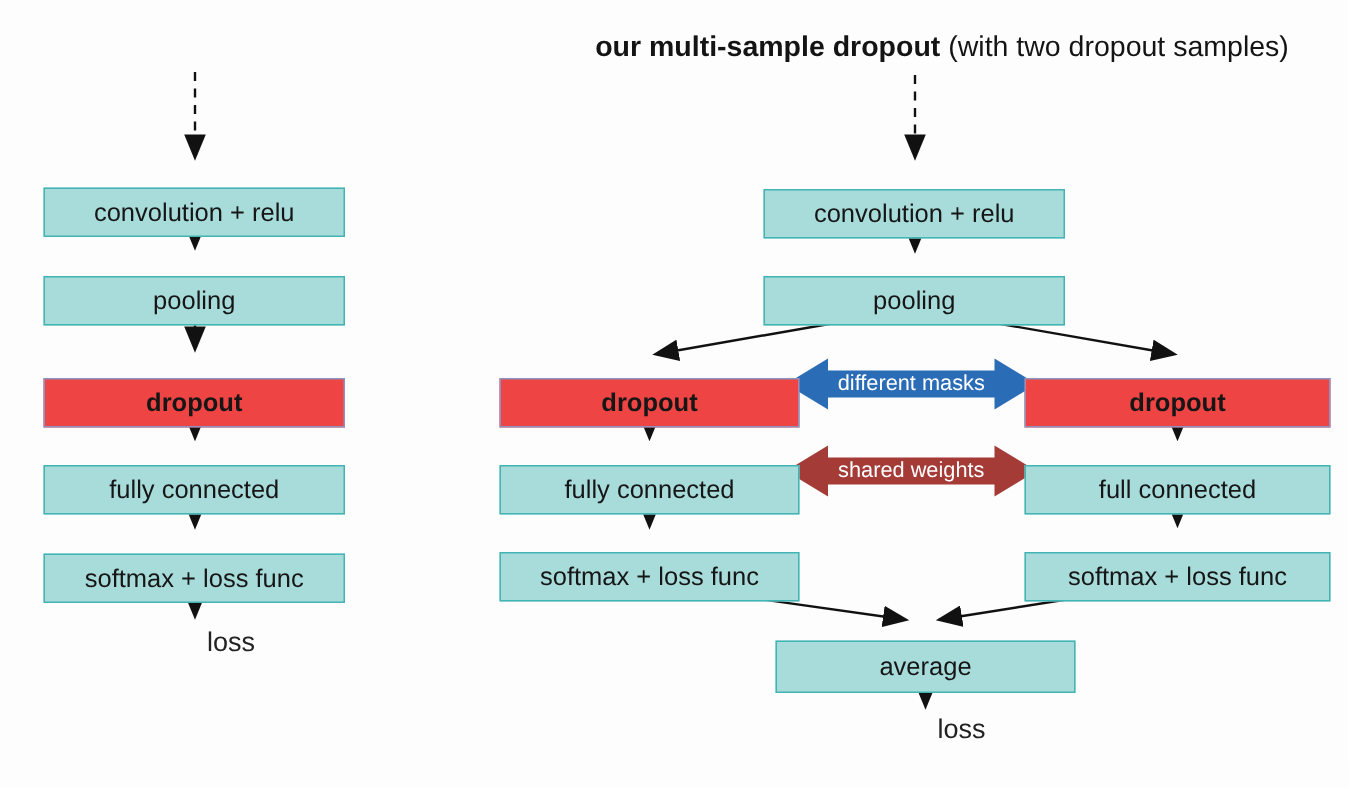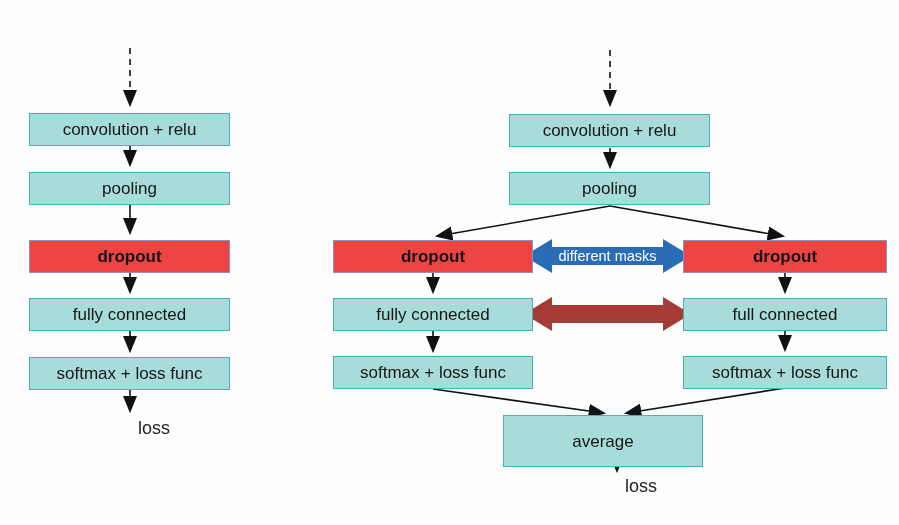--- a/index.html
+++ b/index.html
@@ -9,21 +9,21 @@
     overflow:hidden;
   }
   .title{
     position:absolute;font-size:19px;font-weight:bold;text-align:center;
     white-space:nowrap;color:#141414;
   }
   .title .reg{font-weight:normal;}
   .box{
     position:absolute;height:33px;box-sizing:border-box;
     display:flex;align-items:center;justify-content:center;
-    font-size:17px;line-height:1;color:#161616;
+    font-size:17px;line-height:1;color:#161616;margin-top:12px;
   }
   .teal{background:#a7dcda;border:1.6px solid #43b3b3;}
   .lavender{background:#ef4444;border:1.6px solid #8d92c0;font-weight:bold;text-align:center;}
   .loss-label{
     position:absolute;font-size:18px;color:#222;text-align:right;width:80px;
   }
   .arrow-label{
     position:absolute;width:141px;height:18px;display:flex;align-items:center;
     justify-content:center;font-size:14.5px;color:#ffffff;white-space:nowrap;
   }
@@ -62,37 +62,39 @@
       <line x1="433" y1="389" x2="603" y2="413" marker-end="url(#ah)"></line>
       <line x1="785" y1="388" x2="627" y2="413" marker-end="url(#ah)"></line>
       <line x1="617" y1="450" x2="617" y2="470" marker-end="url(#ah)"></line>
     </g>
 
     <polygon points="524,256 552,239 552,247 663,247 663,239 691,256 663,273 663,265 552,265 552,273" fill="#2a6cb5"></polygon>
     <polygon points="524,314 552,297 552,305 663,305 663,297 691,314 663,331 663,323 552,323 552,331" fill="#a43b36"></polygon>
   </svg>
 
 
+  <div class="title" style="left:358px;top:21px;width:540px;"><span>our multi-sample dropout</span><span class="reg"> (with two dropout samples)</span></div>
 
   <div class="box teal" style="left:29px;top:113px;width:201px;">convolution + relu</div>
   <div class="box teal" style="left:29px;top:172px;width:201px;">pooling</div>
   <div class="box lavender" style="left:29px;top:240px;width:201px;">dropout</div>
   <div class="box teal" style="left:29px;top:298px;width:201px;">fully connected</div>
   <div class="box teal" style="left:29px;top:357px;width:201px;">softmax + loss func</div>
   <div class="loss-label" style="left:90px;top:418px;">loss</div>
 
   <div class="box teal" style="left:509px;top:114px;width:201px;">convolution + relu</div>
   <div class="box teal" style="left:509px;top:172px;width:201px;">pooling</div>
 
   <div class="box lavender" style="left:333px;top:240px;width:200px;">dropout</div>
   <div class="box teal" style="left:333px;top:298px;width:200px;">fully connected</div>
   <div class="box teal" style="left:333px;top:356px;width:200px;">softmax + loss func</div>
 
   <div class="box lavender" style="left:683px;top:240px;width:204px;">dropout</div>
   <div class="box teal" style="left:683px;top:298px;width:204px;">full connected</div>
   <div class="box teal" style="left:683px;top:356px;width:204px;">softmax + loss func</div>
 
   <div class="arrow-label" style="left:537px;top:247px;">different masks</div>
+  <div class="arrow-label" style="left:537px;top:305px;">shared weights</div>
 
-  <div class="box teal" style="left:503px;top:415px;width:200px;height:52px;">average</div>
+  <div class="box teal" style="left:517px;top:415px;width:200px;height:35px;">average</div>
   <div class="loss-label" style="left:577px;top:476px;">loss</div>
 
 </div>
 
 </body></html>

